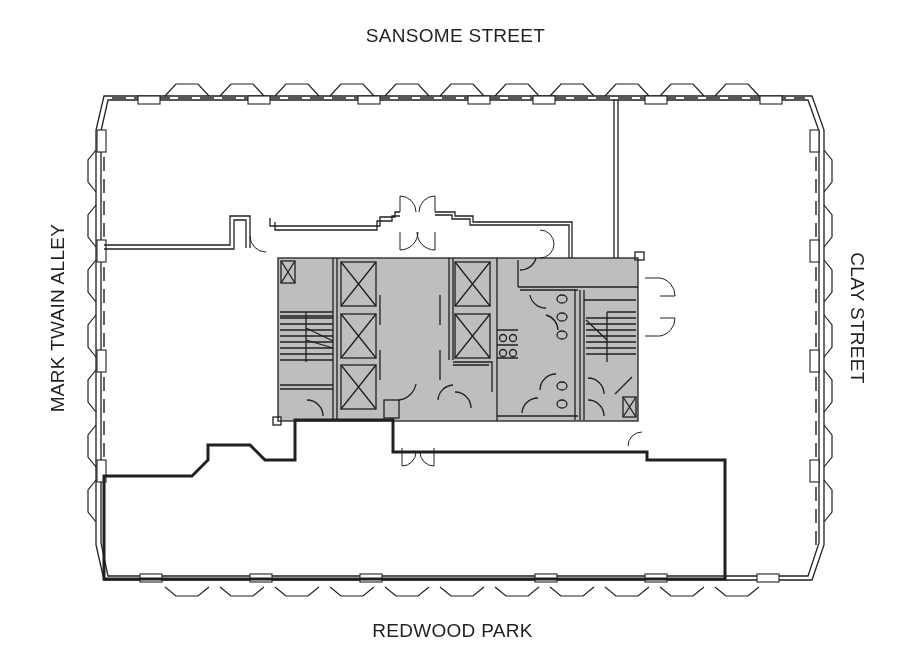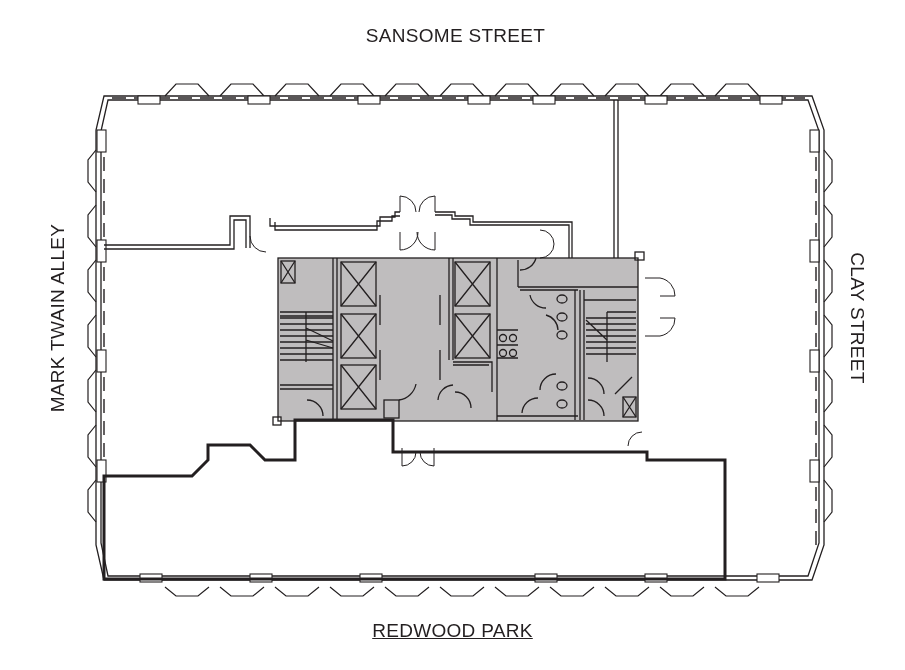--- a/index.html
+++ b/index.html
@@ -1,19 +1,19 @@
 <!DOCTYPE html>
 <html><head>
 <meta charset="utf-8">
 <style>
   html, body { margin:0; padding:0; background:#ffffff; }
   body { width:905px; height:670px; position:relative; overflow:hidden; font-family:"Liberation Sans", sans-serif; }
   .label { position:absolute; color:#231f20; font-size:19px; letter-spacing:0.3px; white-space:nowrap; font-family:"Liberation Sans", sans-serif; }
   #lbl-top { left:0; width:905px; text-align:center; top:25px; transform:translateX(3px); }
-  #lbl-bottom { left:0; width:905px; text-align:center; top:620px;text-decoration:underline; }
+  #lbl-bottom { left:0; width:905px; text-align:center; top:620px; }
   #lbl-left { left:58px; top:318px; transform:translate(-50%,-50%) rotate(-90deg); }
   #lbl-right { left:857px; top:318px; transform:translate(-50%,-50%) rotate(90deg); }
   svg { position:absolute; left:0; top:0; }
 </style>
 </head>
 <body>
 
 <div class="label" id="lbl-top">SANSOME STREET</div>
 <div class="label" id="lbl-bottom">REDWOOD PARK</div>
 <div class="label" id="lbl-left">MARK TWAIN ALLEY</div>

